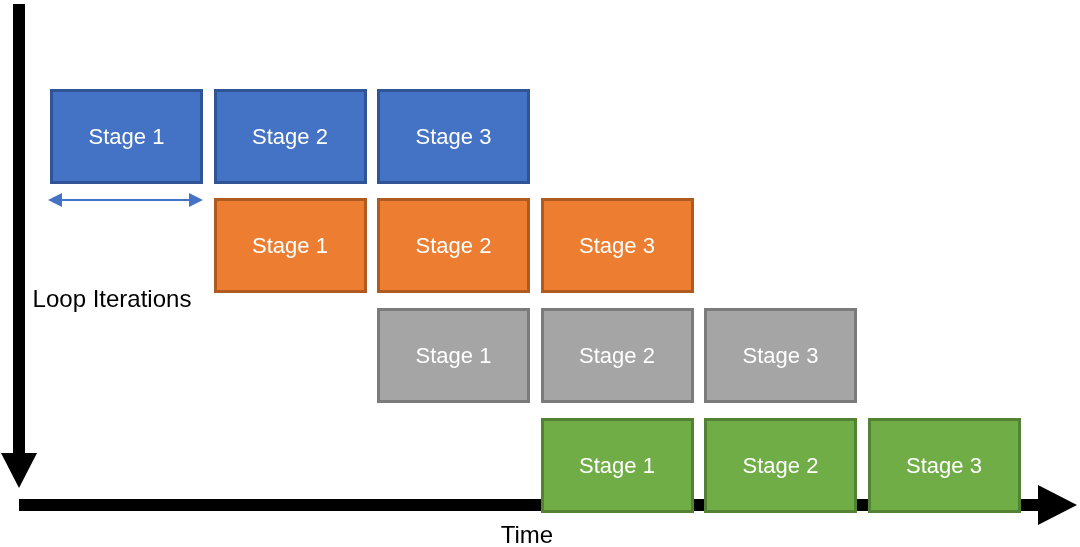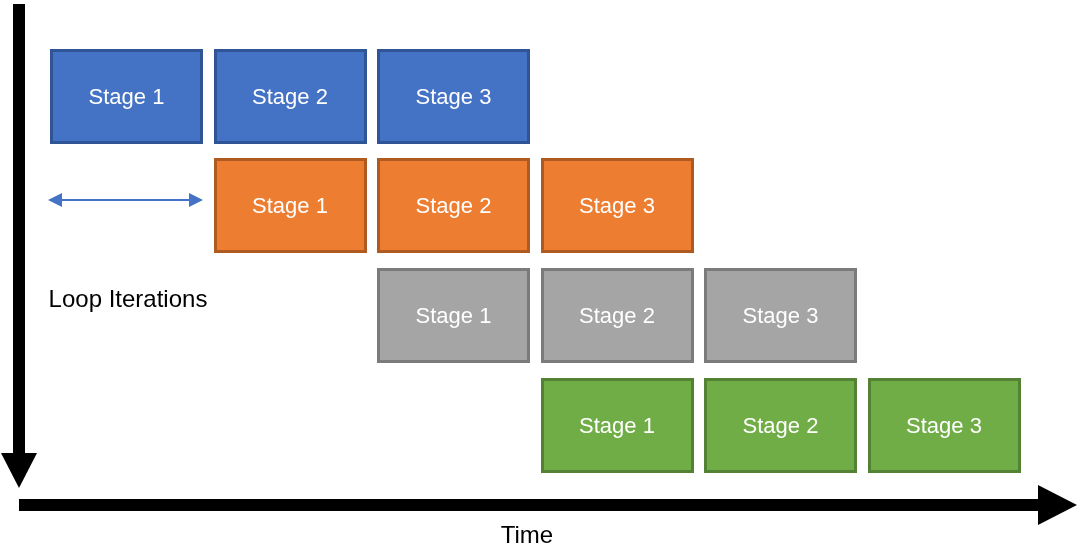--- a/index.html
+++ b/index.html
@@ -12,32 +12,32 @@
   .v-axis-head{position:absolute;left:1px;top:453px;width:0;height:0;
     border-left:18px solid transparent;border-right:18px solid transparent;border-top:35px solid #000;}
   
   .h-axis-shaft{position:absolute;left:19px;top:499px;width:1019px;height:12px;background:#000;}
   .h-axis-head{position:absolute;left:1038px;top:485px;width:0;height:0;
     border-top:20px solid transparent;border-bottom:20px solid transparent;border-left:39px solid #000;}
   
   .stage-box{
     position:absolute;width:147px;height:89px;border:3px solid;
     display:flex;align-items:center;justify-content:center;
-    color:#ffffff;font-size:22px;box-sizing:content-box;
+    color:#ffffff;font-size:22px;box-sizing:content-box;margin-top:40px;
   }
   
   .ii-label{position:absolute;left:60px;top:163px;width:130px;text-align:center;
     font-size:24px;color:#000;}
   .ii-line{position:absolute;left:60px;top:199px;width:131px;height:2px;background:#4472C4;}
   .ii-head-left{position:absolute;left:48px;top:193px;width:0;height:0;
     border-top:7px solid transparent;border-bottom:7px solid transparent;border-right:14px solid #4472C4;}
   .ii-head-right{position:absolute;left:189px;top:193px;width:0;height:0;
     border-top:7px solid transparent;border-bottom:7px solid transparent;border-left:14px solid #4472C4;}
   
-  .y-axis-label{position:absolute;left:48px;top:283px;width:160px;text-align:center;
+  .y-axis-label{position:absolute;left:32px;top:283px;width:160px;text-align:center;
     font-size:24px;line-height:1.35;color:#000;}
   .x-axis-label{position:absolute;left:467px;top:521px;width:120px;text-align:center;
     font-size:24px;color:#000;}
 </style>
 </head>
 <body>
 
 <div id="canvas">
 
   <div class="v-axis-shaft"></div>

